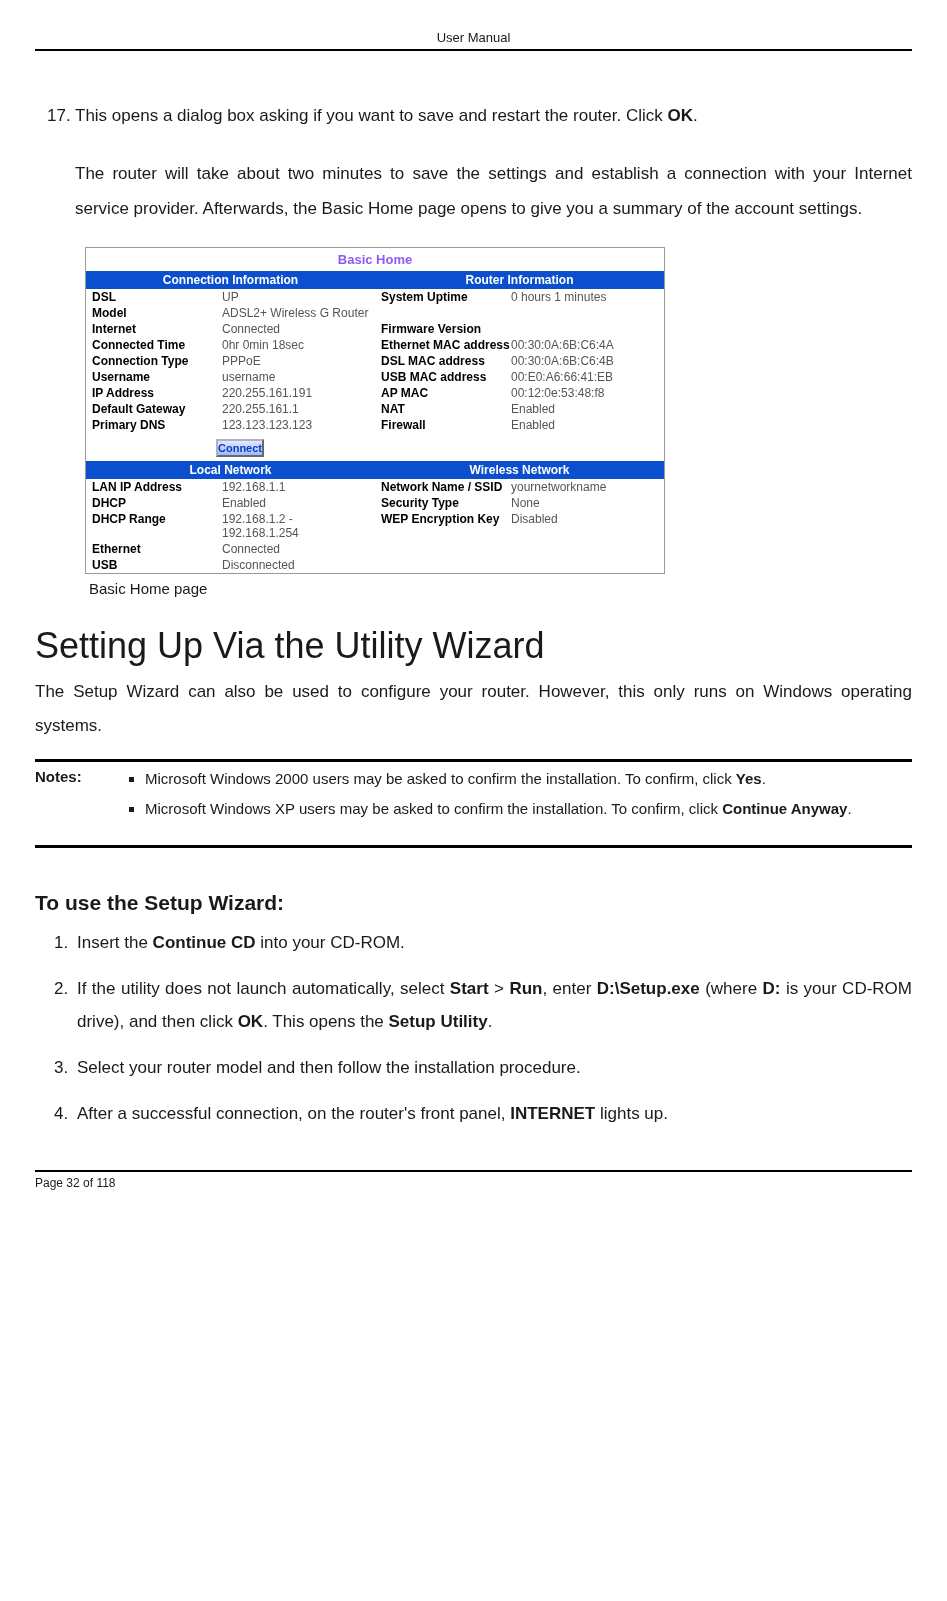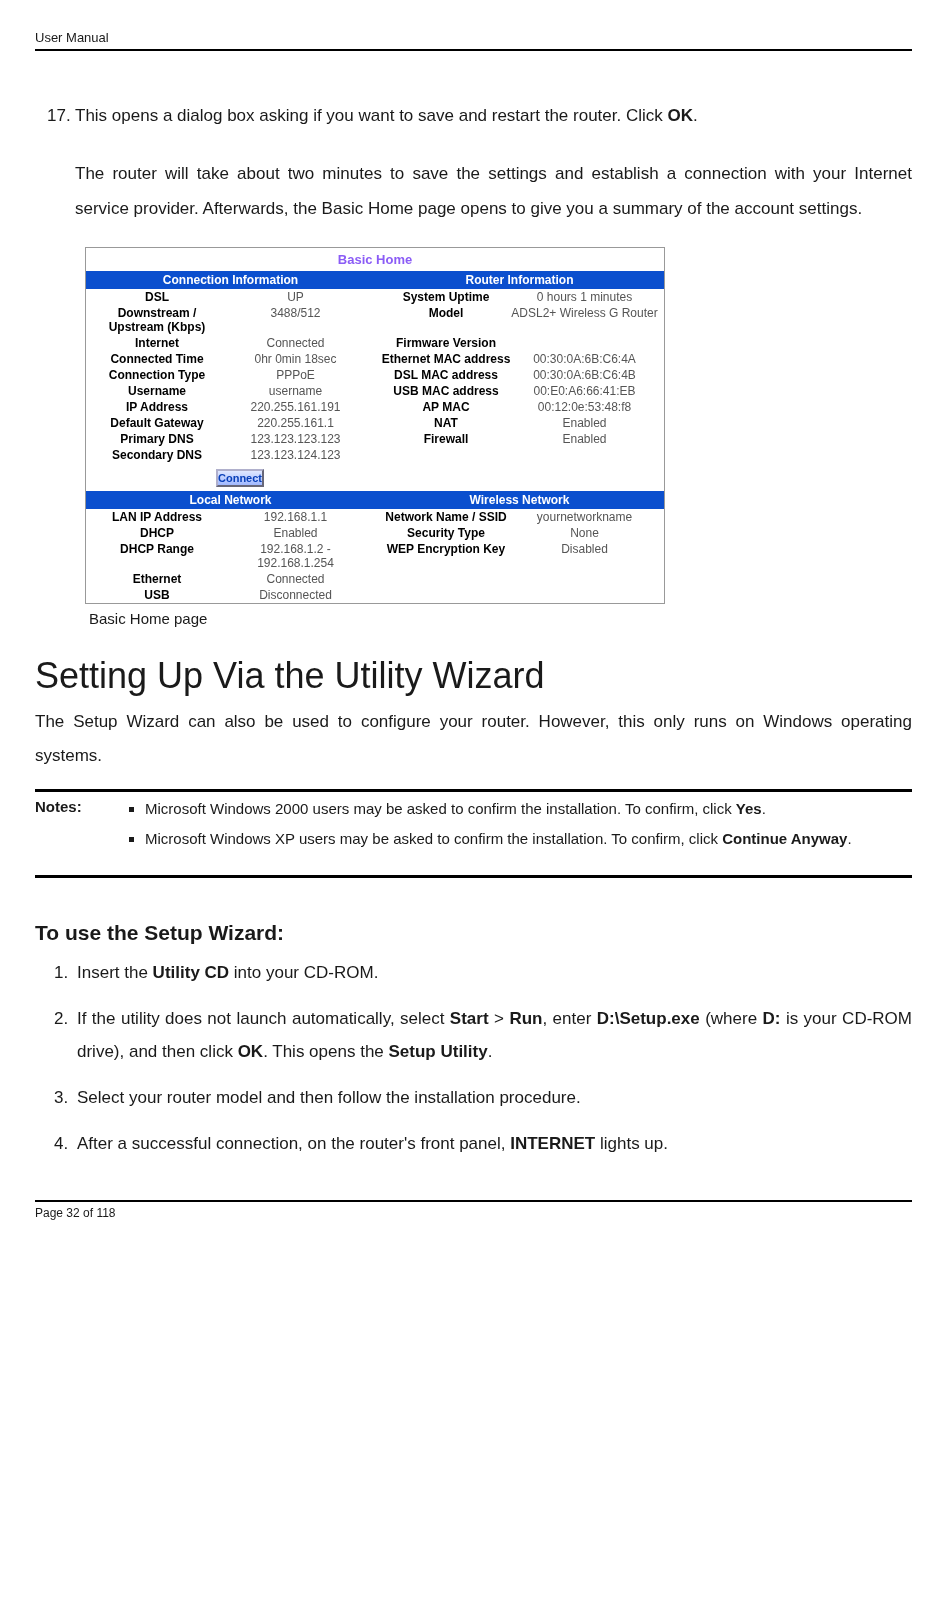--- a/index.html
+++ b/index.html
@@ -7,20 +7,21 @@
     padding: 30px 35px;
     font-family: "Segoe UI", Tahoma, sans-serif;
     font-size: 17px;
     color: #1a1a1a;
     background: #fff;
     width: 877px;
   }
   .header-label {
     font-size: 13px;
     margin-bottom: 4px;
+    text-align: center;
   }
   .top-rule {
     border: none;
     border-top: 2px solid #000;
     margin: 0 0 50px 0;
   }
   .step17 {
     margin-left: 40px;
     line-height: 1.8;
     text-align: justify;
@@ -68,21 +69,20 @@
   .info-row {
     display: flex;
     font-family: Tahoma, sans-serif;
     font-size: 12px;
     background: #fff;
   }
   .info-col {
     flex: 1;
     display: flex;
     padding: 1px 6px;
-    text-align: center;
   }
   .info-col .label {
     width: 130px;
     font-weight: bold;
     color: #000;
   }
   .info-col .value {
     color: #555;
     flex: 1;
   }
@@ -183,24 +183,20 @@
             <div class="label">DSL</div>
             <div class="value">UP</div>
           </div>
           <div class="info-col">
             <div class="label">System Uptime</div>
             <div class="value">0 hours 1 minutes</div>
           </div>
         </div>
         <div class="info-row">
           <div class="info-col">
-            <div class="label">Downstream / Upstream (Kbps)</div>
-            <div class="value">3488/512</div>
-          </div>
-          <div class="info-col">
             <div class="label">Model</div>
             <div class="value">ADSL2+ Wireless G Router</div>
           </div>
         </div>
         <div class="info-row">
           <div class="info-col">
             <div class="label">Internet</div>
             <div class="value">Connected</div>
           </div>
           <div class="info-col">
@@ -260,27 +256,20 @@
         </div>
         <div class="info-row">
           <div class="info-col">
             <div class="label">Primary DNS</div>
             <div class="value">123.123.123.123</div>
           </div>
           <div class="info-col">
             <div class="label">Firewall</div>
             <div class="value">Enabled</div>
           </div>
-        </div>
-        <div class="info-row">
-          <div class="info-col">
-            <div class="label">Secondary DNS</div>
-            <div class="value">123.123.124.123</div>
-          </div>
-          <div class="info-col"></div>
         </div>
       </div>
     <div class="connect-btn-row">
       <span class="connect-btn">Connect</span>
     </div>
     <div class="blue-bar">
       <div class="col">Local Network</div>
       <div class="col">Wireless Network</div>
     </div>
     <div id="info-grid-2">
@@ -346,21 +335,21 @@
     <li>
       <span>Microsoft Windows XP users may be asked to confirm the installation. To confirm, click </span><span class="bold">Continue Anyway</span><span>.</span>
     </li>
   </ul>
 </div>
 <hr class="notes-rule">
 
 <div class="sub-heading">To use the Setup Wizard:</div>
 <ol class="steps">
   <li>
-    <span>Insert the </span><span class="bold">Utility CD</span><span> into your CD-ROM.</span>
+    <span>Insert the </span><span class="bold">Continue CD</span><span> into your CD-ROM.</span>
   </li>
   <li>
     <span>If the utility does not launch automatically, select </span><span class="bold">Start</span><span> &gt; </span><span class="bold">Run</span><span>, enter </span><span class="bold">D:\Setup.exe</span><span> (where </span><span class="bold">D:</span><span> is your CD-ROM drive), and then click </span><span class="bold">OK</span><span>. This opens the </span><span class="bold">Setup Utility</span><span>.</span>
   </li>
   <li>Select your router model and then follow the installation procedure.</li>
   <li>
     <span>After a successful connection, on the router's front panel, </span><span class="bold">INTERNET</span><span> lights up.</span>
   </li>
 </ol>
 

